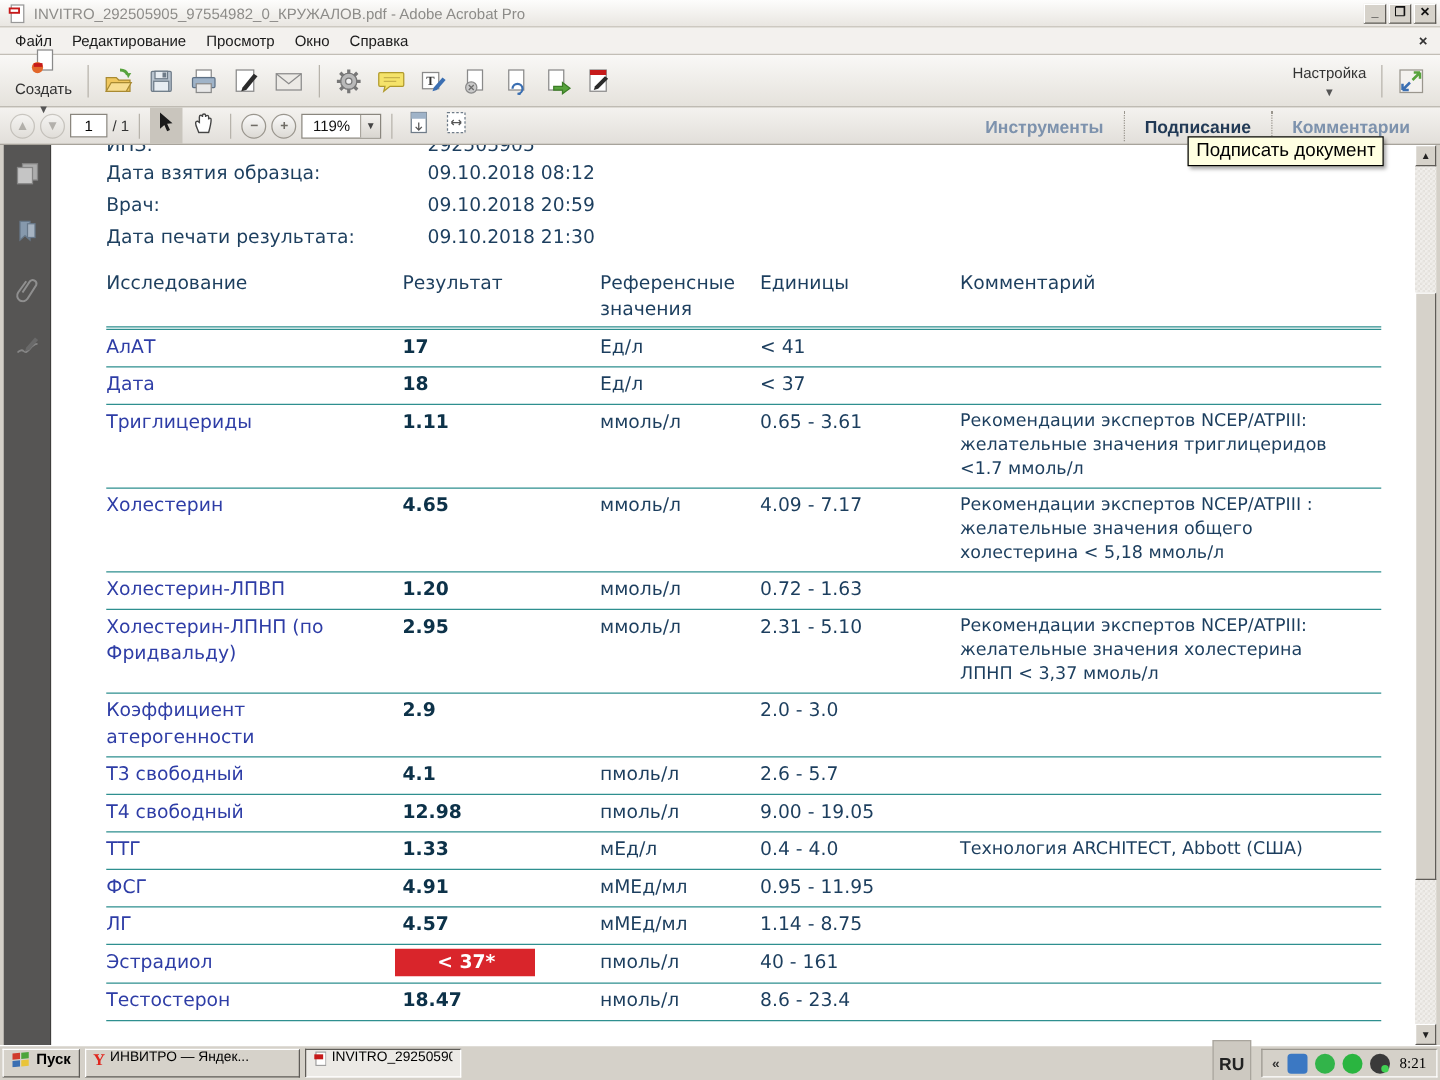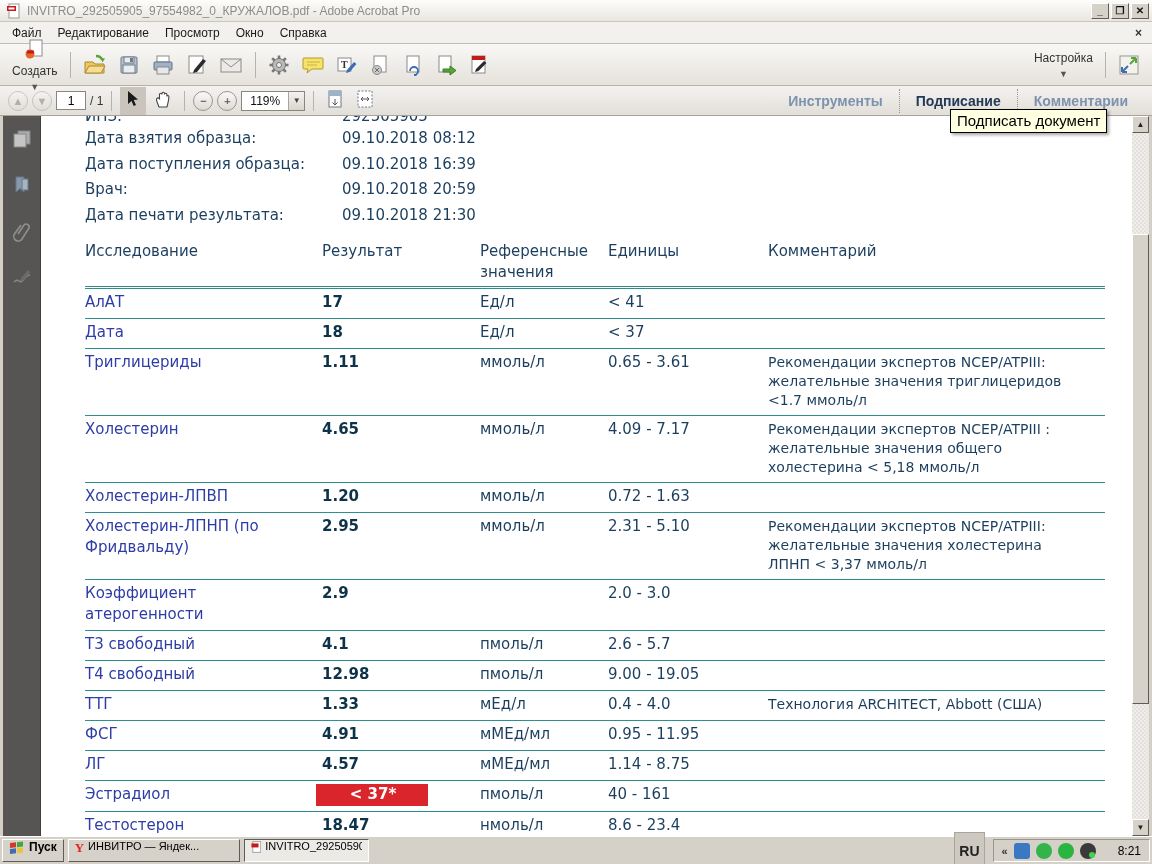--- a/index.html
+++ b/index.html
@@ -130,21 +130,21 @@
   .taskbtn.active { border-color:#5f5c57 #fff #fff #5f5c57; background:#eceae6; width:125px; }
   .tray {
     display:flex; align-items:center; gap:6px; height:23px; padding:0 8px;
     border:1px solid; border-color:#9a968e #fff #fff #9a968e; margin-left:4px;
   }
   .langbox {
     height:37px; padding:16px 4px; font-size:14px; font-weight:bold; color:#222;
     background:#cdc9c1; border:1px solid #a9a59d; display:flex; align-items:center;
   }
   .trayicon { width:16px; height:16px; border-radius:3px; }
-  .clock { font-size:12px; color:#000; margin-left:16px; }
+  .clock { font-size:12px; color:#000; margin-left:2px;font-family:Liberation Serif, serif; }
   .chev { font-size:11px; color:#333; font-weight:bold; }
 </style>
 </head>
 <body>
 
 <div class="window">
 
   <div class="titlebar">
     <svg width="16" height="16" viewBox="0 0 16 16">
         <rect x="3" y="1" width="10" height="14" fill="#fff" stroke="#999"></rect>
@@ -360,24 +360,20 @@
             <span>292505905</span>
           </div>
         </div>
         <div>
 
             <div class="inforow">
               <span>Дата взятия образца:</span>
               <span>09.10.2018 08:12</span>
             </div>
 
-            <div class="inforow">
-              <span>Дата поступления образца:</span>
-              <span>09.10.2018 16:39</span>
-            </div>
 
             <div class="inforow">
               <span>Врач:</span>
               <span>09.10.2018 20:59</span>
             </div>
 
             <div class="inforow">
               <span>Дата печати результата:</span>
               <span>09.10.2018 21:30</span>
             </div>

